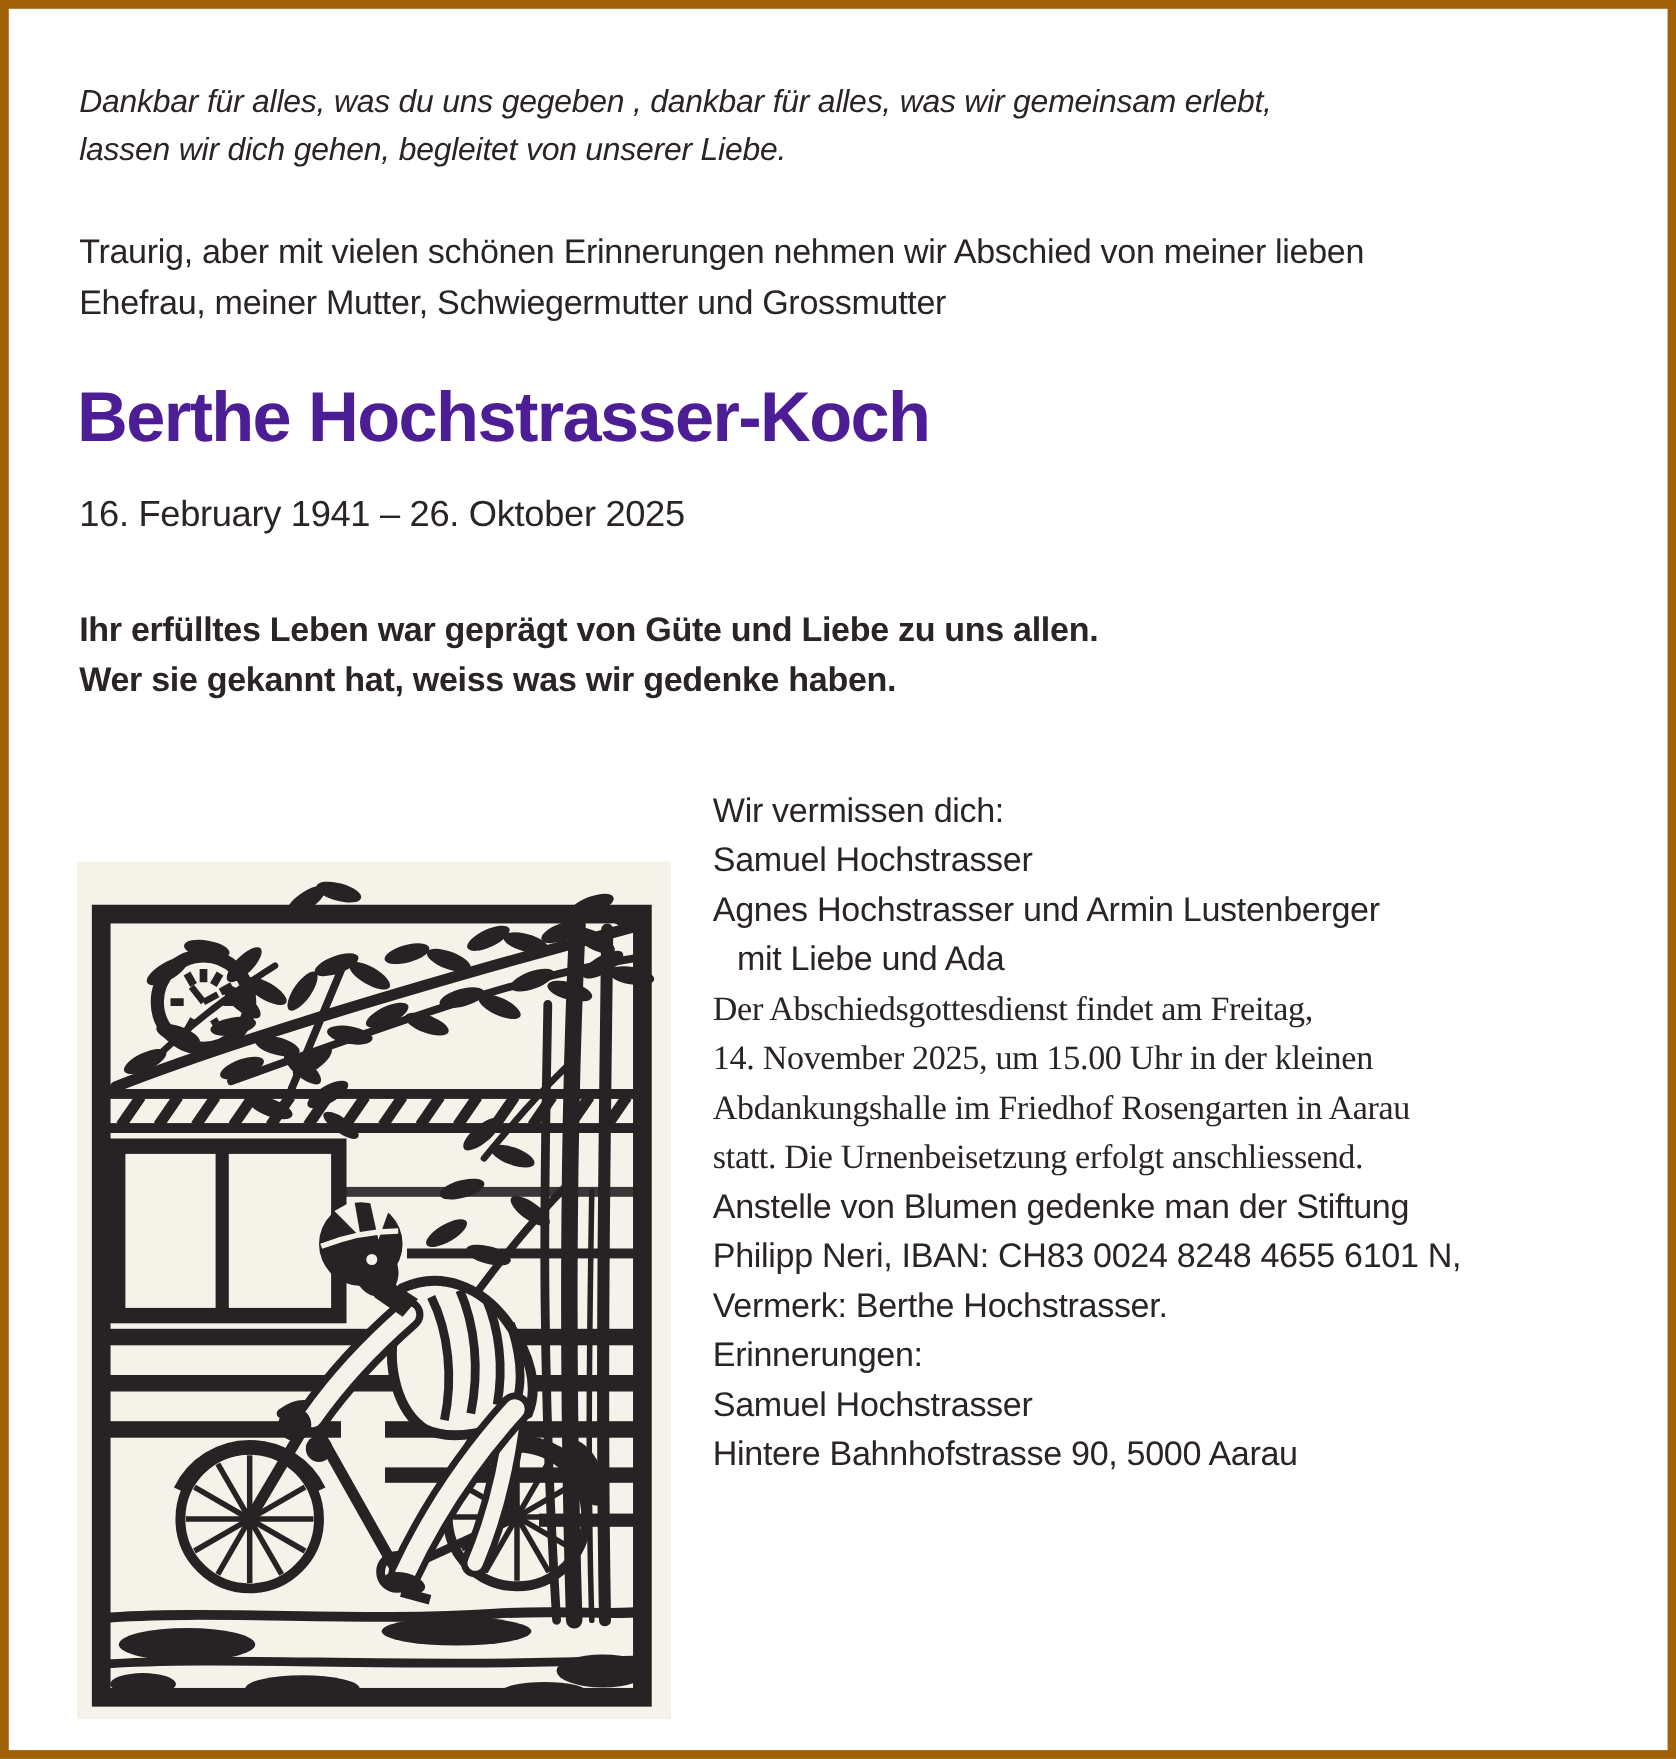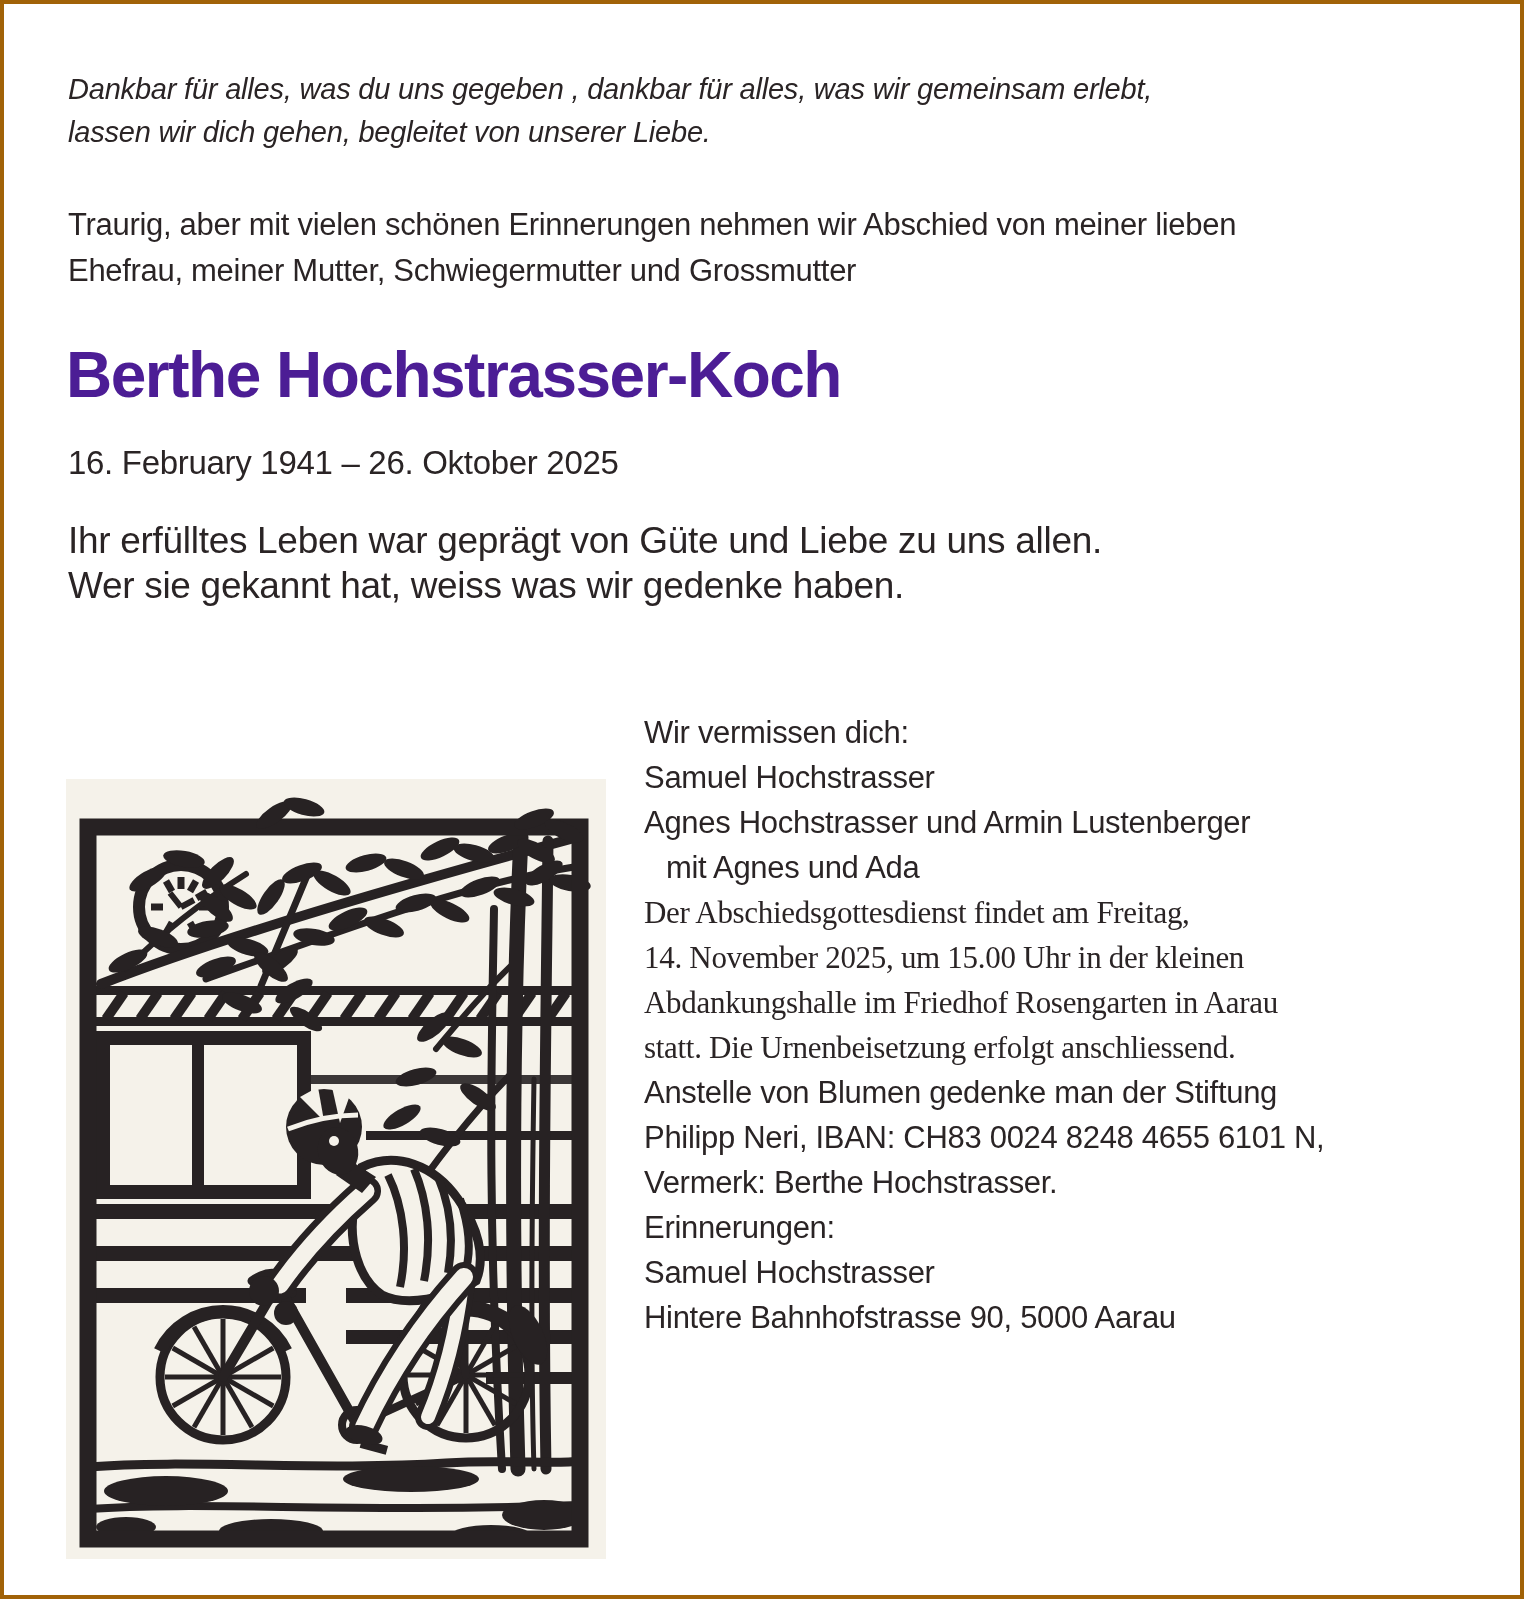--- a/index.html
+++ b/index.html
@@ -1,31 +1,31 @@
 <!DOCTYPE html>
 <html lang="de"><head>
 <meta charset="utf-8">
 <style>
   html,body{margin:0;padding:0;background:#e8e8e8;}
   .page{
     position:relative;
     width:1524px;height:1599px;
     box-sizing:border-box;
     background:#ffffff;
-    border:4px solid #a16207;
+    border:8px solid #a16207;
     font-family:"Liberation Sans","DejaVu Sans",sans-serif;
     color:#2a2425;
     overflow:hidden;
   }
   .abs{position:absolute;}
   .epigraph{left:64px;top:64px;font-style:italic;font-size:29px;line-height:43px;letter-spacing:-.2px;}
   .intro{left:64px;top:198px;font-size:31px;line-height:46px;letter-spacing:-.3px;}
   .name{left:62px;top:334px;margin:0;font-size:64px;font-weight:700;letter-spacing:-1.5px;color:#4c1d95;}
   .dates{left:64px;top:440px;font-size:33px;letter-spacing:-.3px;}
-  .tribute{left:64px;top:514px;font-size:37px;line-height:45px;letter-spacing:-.3px;}
+  .tribute{left:64px;top:542px;font-size:31px;line-height:45px;letter-spacing:-.3px;font-weight:bold;}
   .right-col{left:640px;top:706px;width:830px;font-size:31px;line-height:45px;letter-spacing:-.3px;}
   .right-col .block{margin:0;}
   .mourners-heading{margin-bottom:16px;}
   .mourners{margin-bottom:96px;}
   .service{margin-bottom:29px;font-family:Liberation Serif, serif;}
   .donation{margin-bottom:11px;}
   .indent{padding-left:22px;}
   .illustration{left:62px;top:775px;width:540px;height:780px;}
   .illustration svg{display:block;width:100%;height:100%;}
 </style>
@@ -273,21 +273,21 @@
       </g>
     </svg>
   </div>
 
   <div class="abs right-col">
     <div class="block mourners-heading">Wir vermissen dich:</div>
 
     <div class="block mourners">
       <div>Samuel Hochstrasser</div>
       <div>Agnes Hochstrasser und Armin Lustenberger</div>
-      <div class="indent">mit Agnes und Ada</div>
+      <div class="indent">mit Liebe und Ada</div>
     </div>
 
     <div class="block service">
       <div>Der Abschiedsgottesdienst findet am Freitag,</div>
       <div>14. November 2025, um 15.00 Uhr in der kleinen</div>
       <div>Abdankungshalle im Friedhof Rosengarten in Aarau</div>
       <div>statt. Die Urnenbeisetzung erfolgt anschliessend.</div>
     </div>
 
     <div class="block donation">

